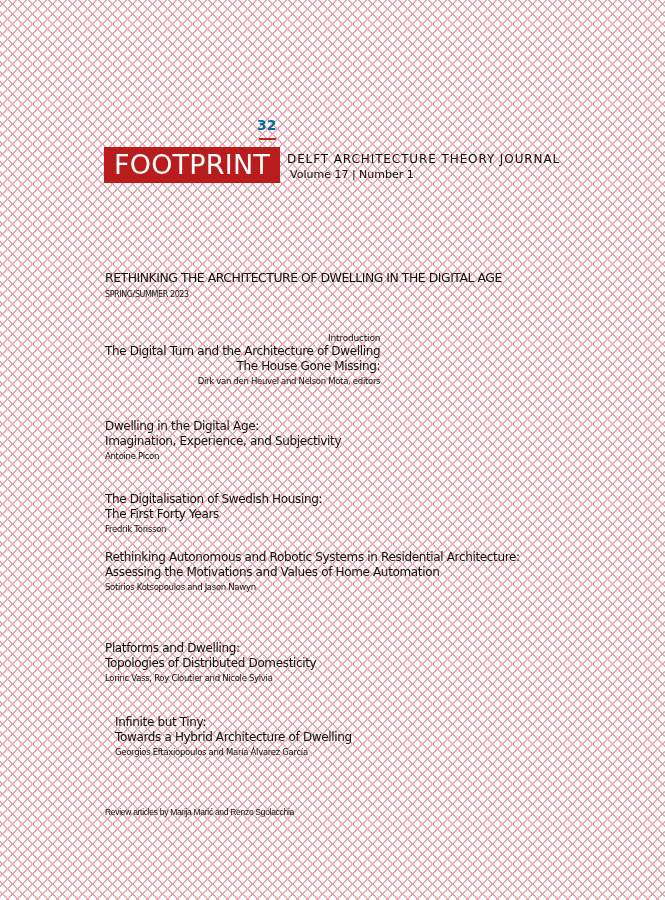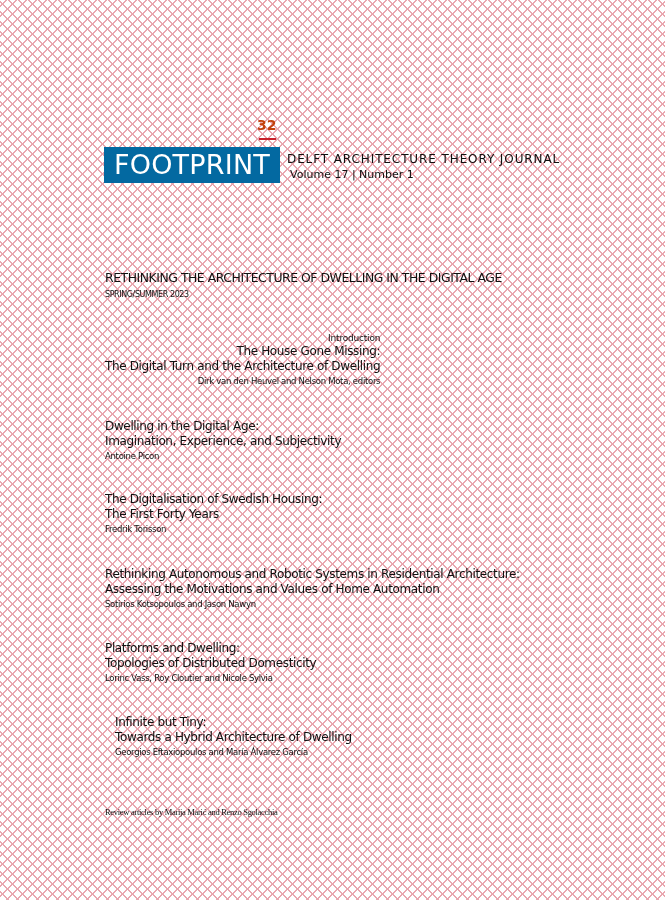--- a/index.html
+++ b/index.html
@@ -18,39 +18,39 @@
       font-family: "Liberation Sans", "DejaVu Sans", sans-serif;
       color: #111111;
     }
     .issue-number {
       position: absolute;
       left: 257px;
       top: 117px;
       font-family: "DejaVu Sans", sans-serif;
       font-size: 14px;
       font-weight: bold;
-      color: #c2410c;
+      color: #0369a1;
       letter-spacing: 0px;
       line-height: 16px;
     }
     .issue-rule {
       position: absolute;
       left: 259px;
       top: 138px;
       width: 17px;
       height: 2px;
       background: #c8202a;
     }
     .brand-box {
       position: absolute;
       left: 104px;
       top: 147px;
       width: 176px;
       height: 36px;
-      background: #0369a1;
+      background: #b91c1c;
       color: #ffffff;
       font-family: "DejaVu Sans", sans-serif;
       font-size: 27px;
       line-height: 36px;
       text-align: center;
       letter-spacing: 0.2px;
       font-weight: normal;
     }
     .journal-name {
       position: absolute;
@@ -113,21 +113,21 @@
       font-size: 8.5px;
       line-height: 12px;
       letter-spacing: -0.3px;
       display: block;
       margin-top: 1px;
     }
     .review-line {
       position: absolute;
       left: 105px;
       top: 807px;
-      font-family: Liberation Serif, serif;
+      font-family: Liberation Sans, sans-serif;
       font-size: 8.5px;
       line-height: 11px;
       letter-spacing: -0.3px;
       white-space: nowrap;
     }
   </style>
 </head>
 <body>
 
 <div class="issue-number">32</div>
@@ -135,38 +135,38 @@
 
 <div class="brand-box">FOOTPRINT</div>
 <div class="journal-name">DELFT ARCHITECTURE THEORY JOURNAL</div>
 <div class="volume-line">Volume 17 | Number 1</div>
 
 <div class="issue-title">RETHINKING THE ARCHITECTURE OF DWELLING IN THE DIGITAL AGE</div>
 <div class="issue-season">SPRING/SUMMER 2023</div>
 
 <div class="article" style="top:333px;text-align:right;">
   <span class="section-label">Introduction</span>
+  <span class="title-line">The Digital Turn and the Architecture of Dwelling</span>
   <span class="title-line">The House Gone Missing:</span>
-  <span class="title-line">The Digital Turn and the Architecture of Dwelling</span>
   <span class="authors">Dirk van den Heuvel and Nelson Mota, editors</span>
 </div>
 
 <div class="article" style="top:419px;">
   <span class="title-line">Dwelling in the Digital Age:</span>
   <span class="title-line">Imagination, Experience, and Subjectivity</span>
   <span class="authors">Antoine Picon</span>
 </div>
 
 <div class="article" style="top:492px;">
   <span class="title-line">The Digitalisation of Swedish Housing:</span>
   <span class="title-line">The First Forty Years</span>
   <span class="authors">Fredrik Torisson</span>
 </div>
 
-<div class="article" style="top:567px;">
+<div class="article" style="top:550px;">
   <span class="title-line">Rethinking Autonomous and Robotic Systems in Residential Architecture:</span>
   <span class="title-line">Assessing the Motivations and Values of Home Automation</span>
   <span class="authors">Sotirios Kotsopoulos and Jason Nawyn</span>
 </div>
 
 <div class="article" style="top:641px;">
   <span class="title-line">Platforms and Dwelling:</span>
   <span class="title-line">Topologies of Distributed Domesticity</span>
   <span class="authors">Lorinc Vass, Roy Cloutier and Nicole Sylvia</span>
 </div>

